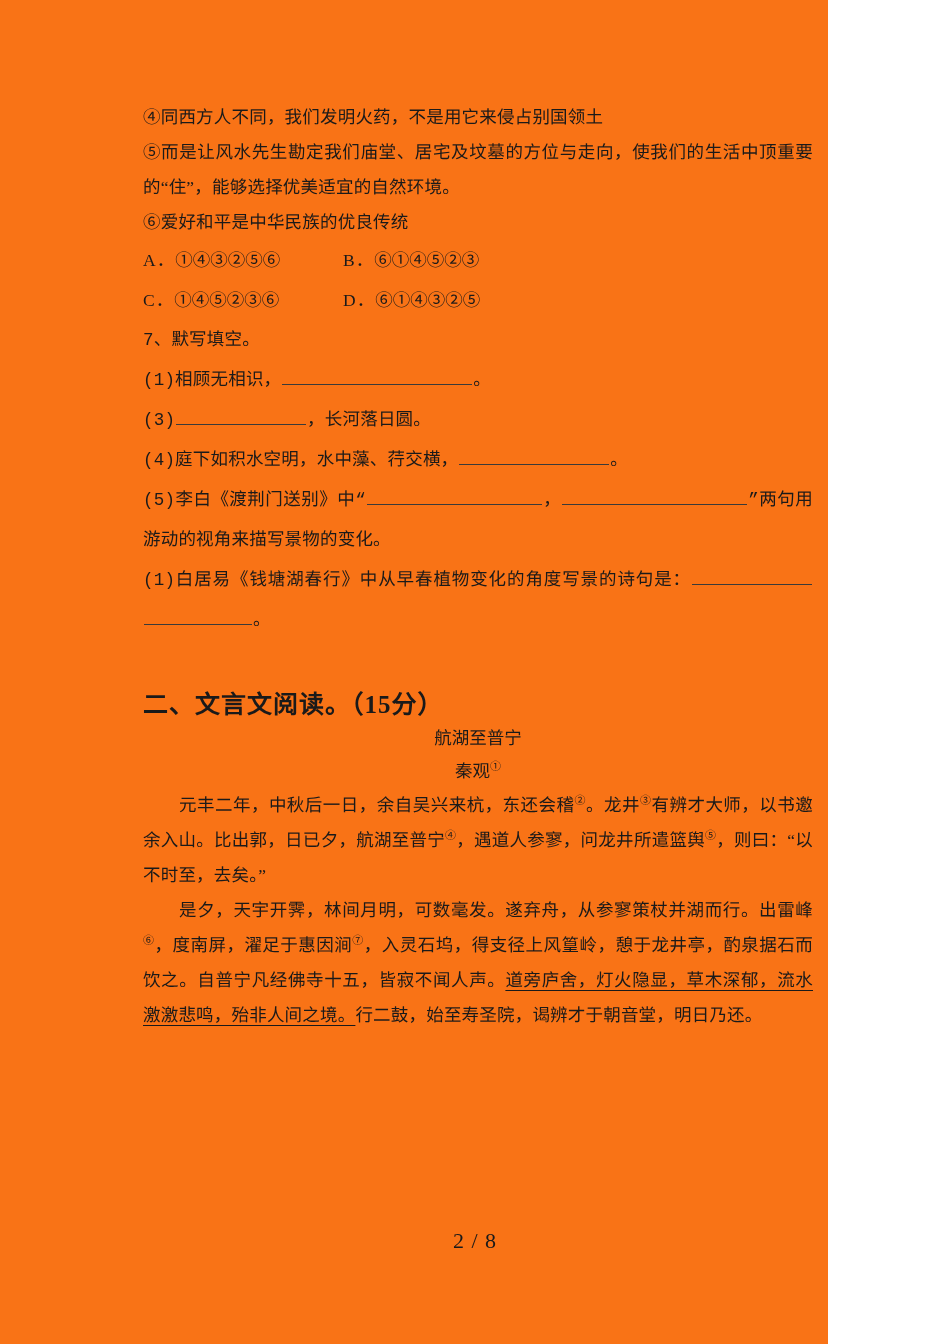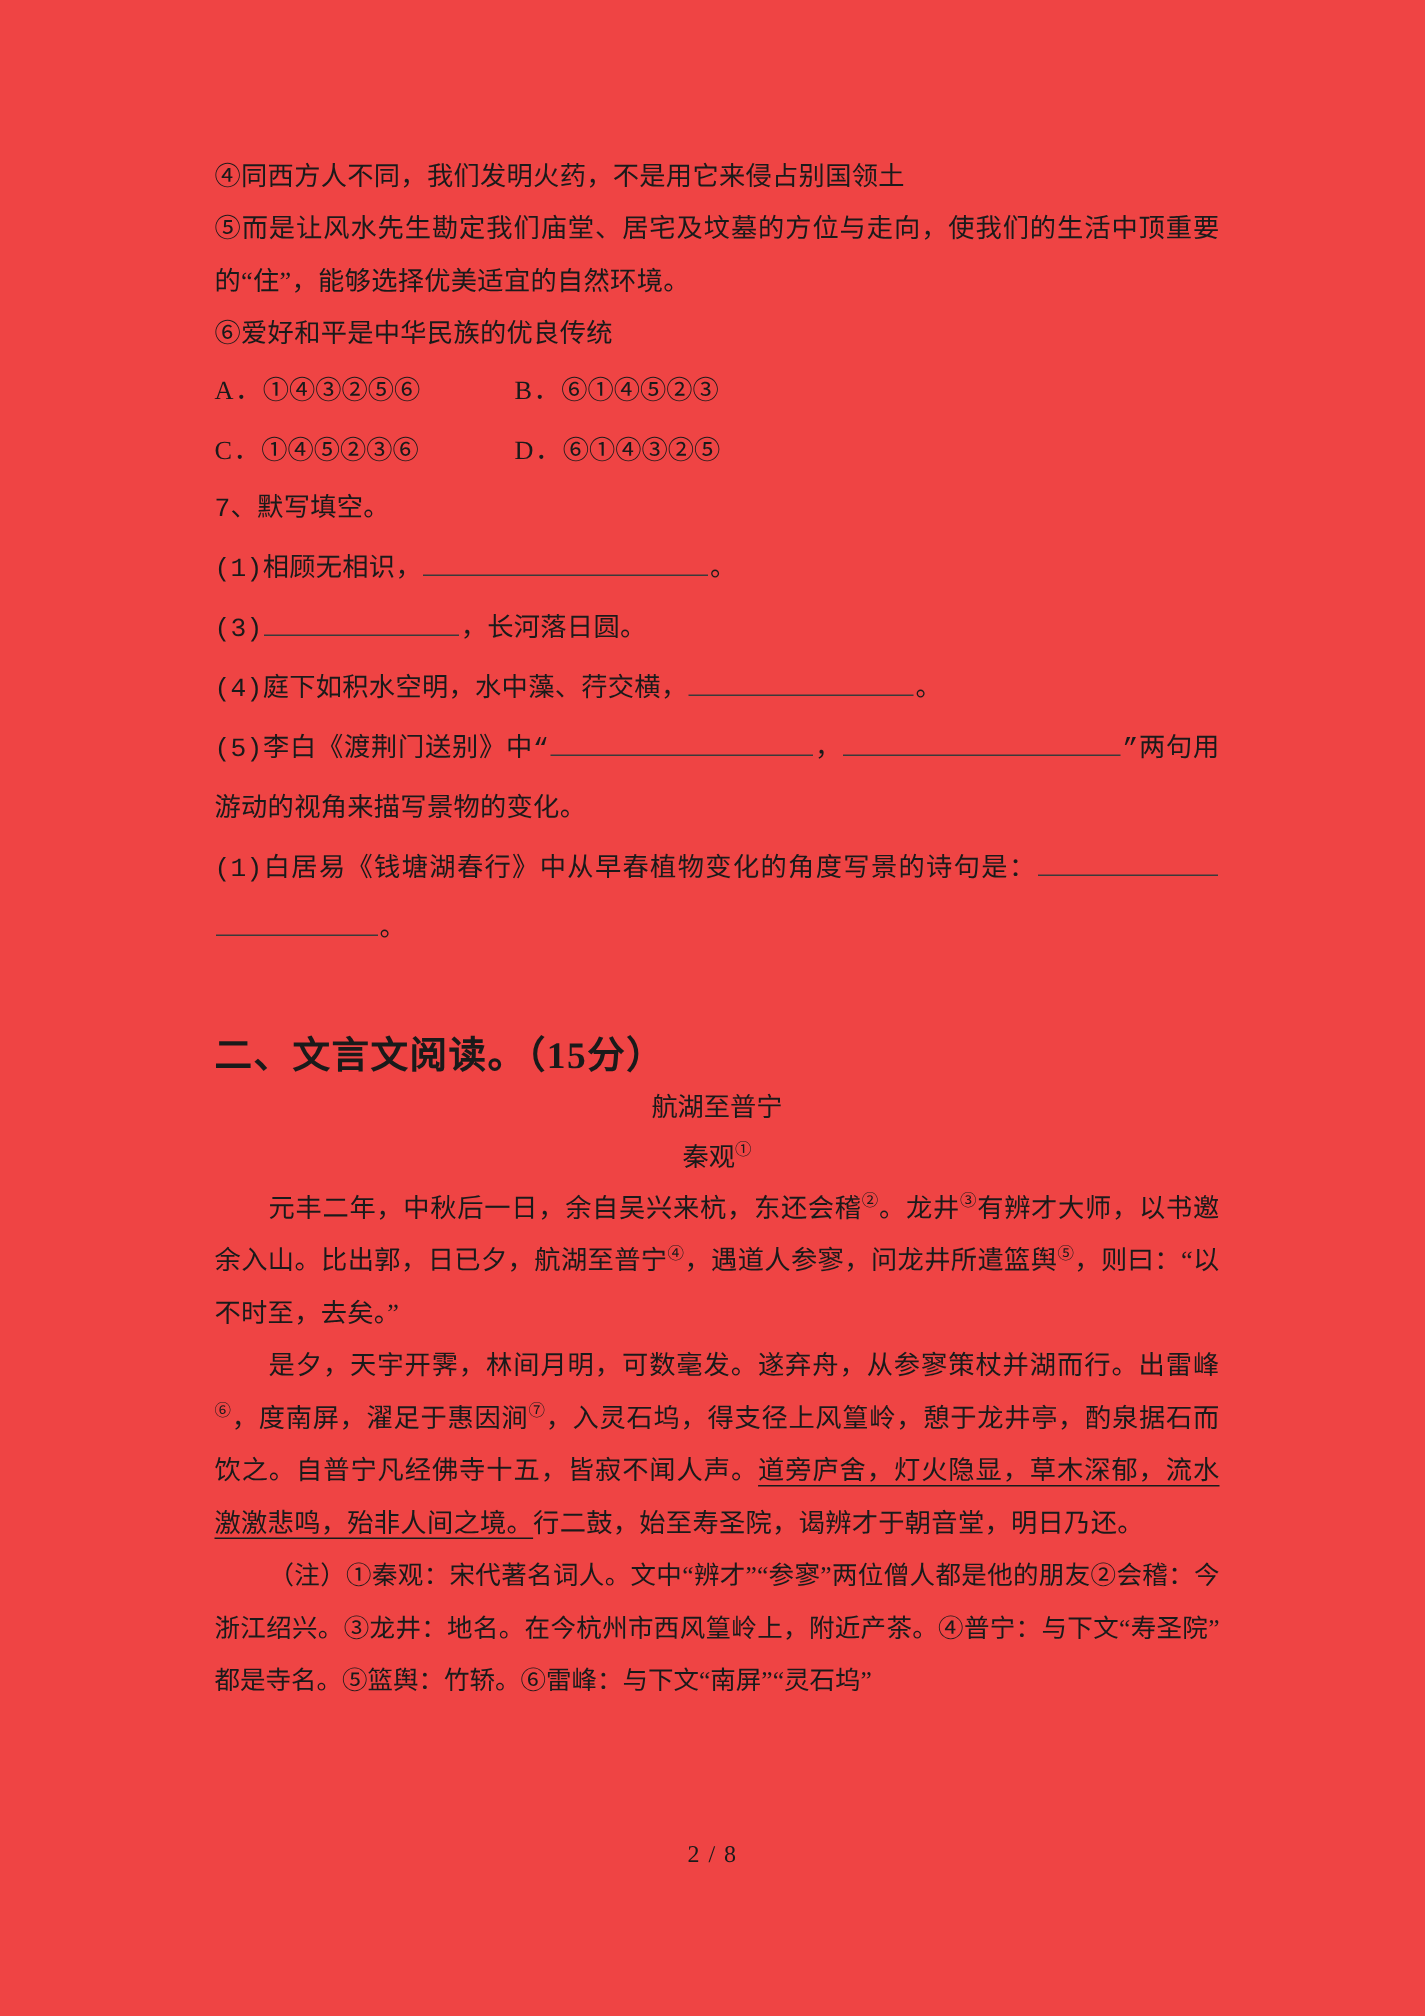--- a/index.html
+++ b/index.html
@@ -14,23 +14,23 @@
     position: relative;
     font-family: "Liberation Serif", "DejaVu Serif", serif;
     color: #1a1a1a;
     overflow: hidden;
   }
 
   .page {
     position: absolute;
     left: 0;
     top: 0;
-    width: 950px;
+    width: 828px;
     height: 1344px;
-    background: #ef4444;
+    background: #f97316;
   }
 
   
   .content {
     position: absolute;
     left: 143px;
     top: 100px;
     width: 670px;
   }
 
@@ -137,21 +137,21 @@
     text-justify: inter-ideograph;
   }
   .gap-lg { height: 48px; }
 
   .footer {
     position: absolute;
     left: 0;
     top: 1228px;
     width: 950px;
     text-align: center;
-    font-size: 16px;
+    font-size: 22px;
     font-family: "Liberation Serif", "DejaVu Serif", serif;
     color: #1a1a1a;
     letter-spacing: 1px;
   }
 </style>
 </head>
 <body>
 
 <div class="page">
   <div class="content">
@@ -185,18 +185,17 @@
     <p class="section-heading">二、文言文阅读。（15分）</p>
 
     <p class="centered title-line">航湖至普宁</p>
     <p class="centered author-line"><span>秦观</span><span class="sup">①</span></p>
 
     <p class="p indent2"><span>元丰二年，中秋后一日，余自吴兴来杭，东还会稽</span><span class="sup">②</span><span>。龙井</span><span class="sup">③</span><span>有辨才大师，以书邀余入山。比出郭，日已夕，航湖至普宁</span><span class="sup">④</span><span>，遇道人参寥，问龙井所遣篮舆</span><span class="sup">⑤</span><span>，则曰：“以不时至，去矣。”</span></p>
 
     <p class="p indent2"><span>是夕，天宇开霁，林间月明，可数毫发。遂弃舟，从参寥策杖并湖而行。出雷峰</span><span class="sup">⑥</span><span>，度南屏，濯足于惠因涧</span><span class="sup">⑦</span><span>，入灵石坞，得支径上风篁岭，憩于龙井亭，酌泉据石而饮之。自普宁凡经佛寺十五，皆寂不闻人声。</span><span class="u">道旁庐舍，灯火隐显，草木深郁，流水激激悲鸣，殆非人间之境。</span><span>行二鼓，始至寿圣院，谒辨才于朝音堂，明日乃还。</span></p>
 
 
-    <p class="notes indent2">（注）①秦观：宋代著名词人。文中“辨才”“参寥”两位僧人都是他的朋友②会稽：今浙江绍兴。③龙井：地名。在今杭州市西风篁岭上，附近产茶。④普宁：与下文“寿圣院”都是寺名。⑤篮舆：竹轿。⑥雷峰：与下文“南屏”“灵石坞”</p>
 
   </div>
 
   <div class="footer">2 / 8</div>
 </div>
 
 </body></html>

